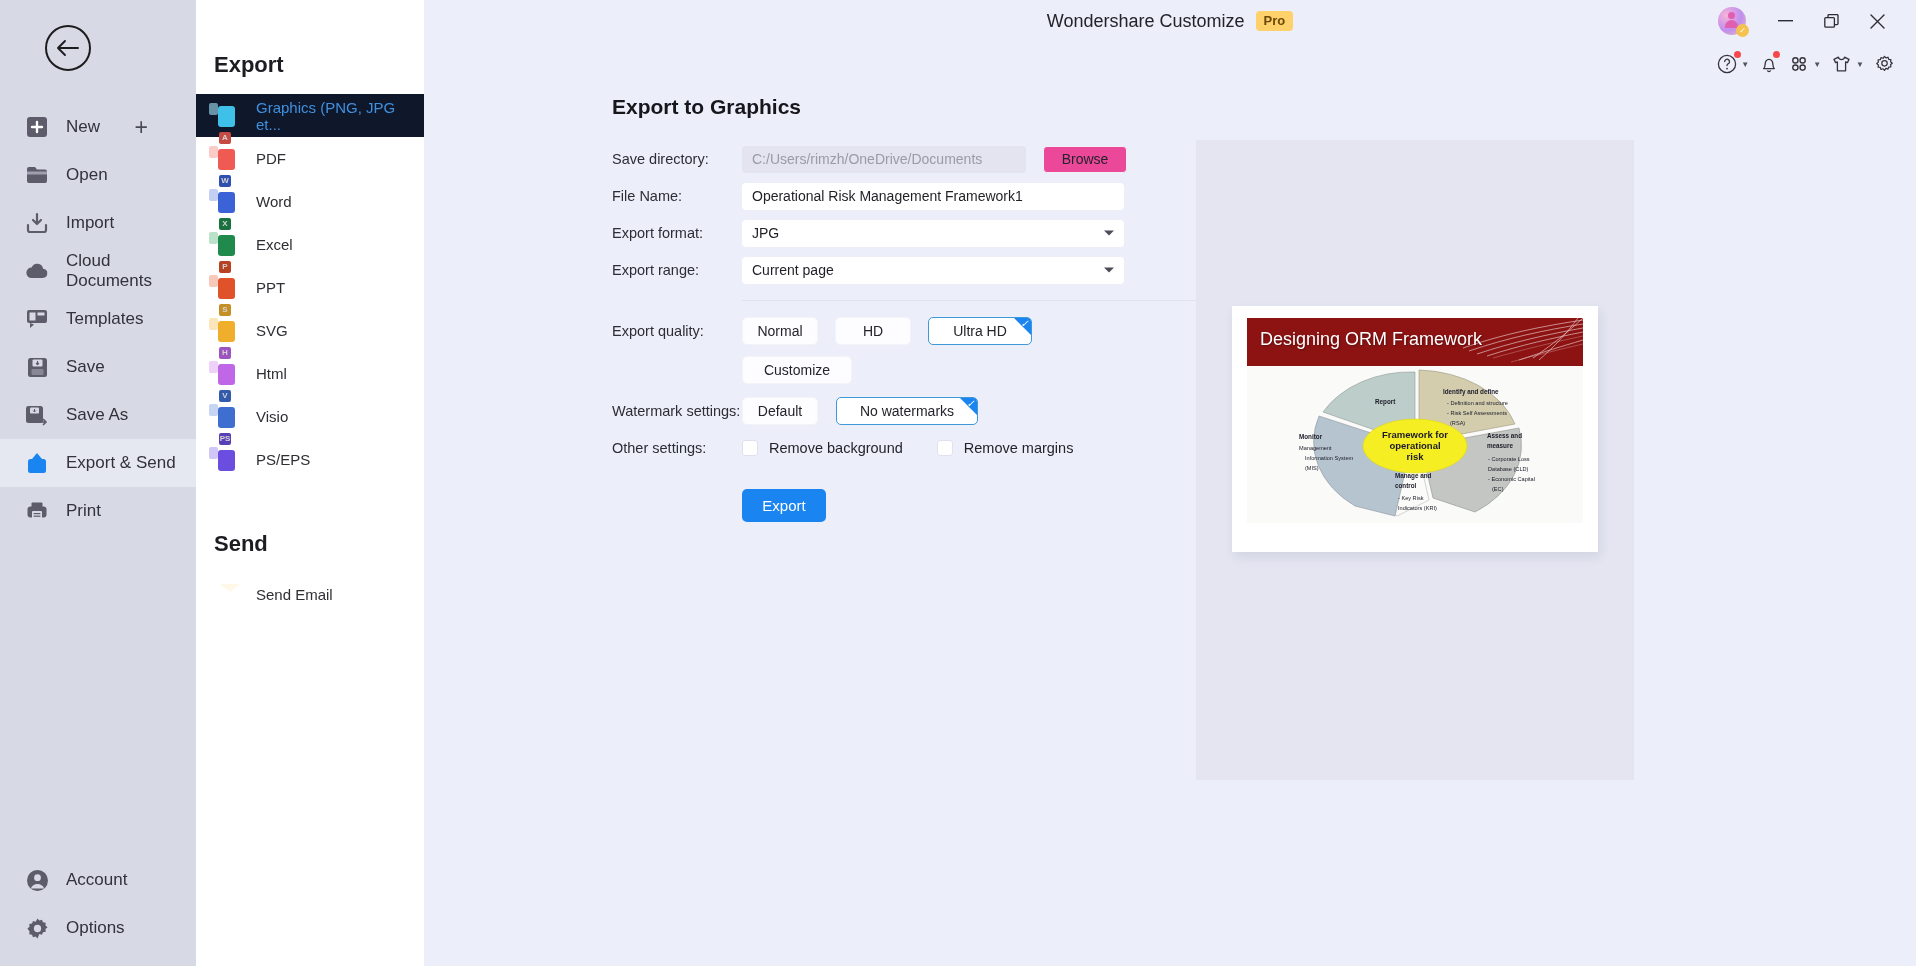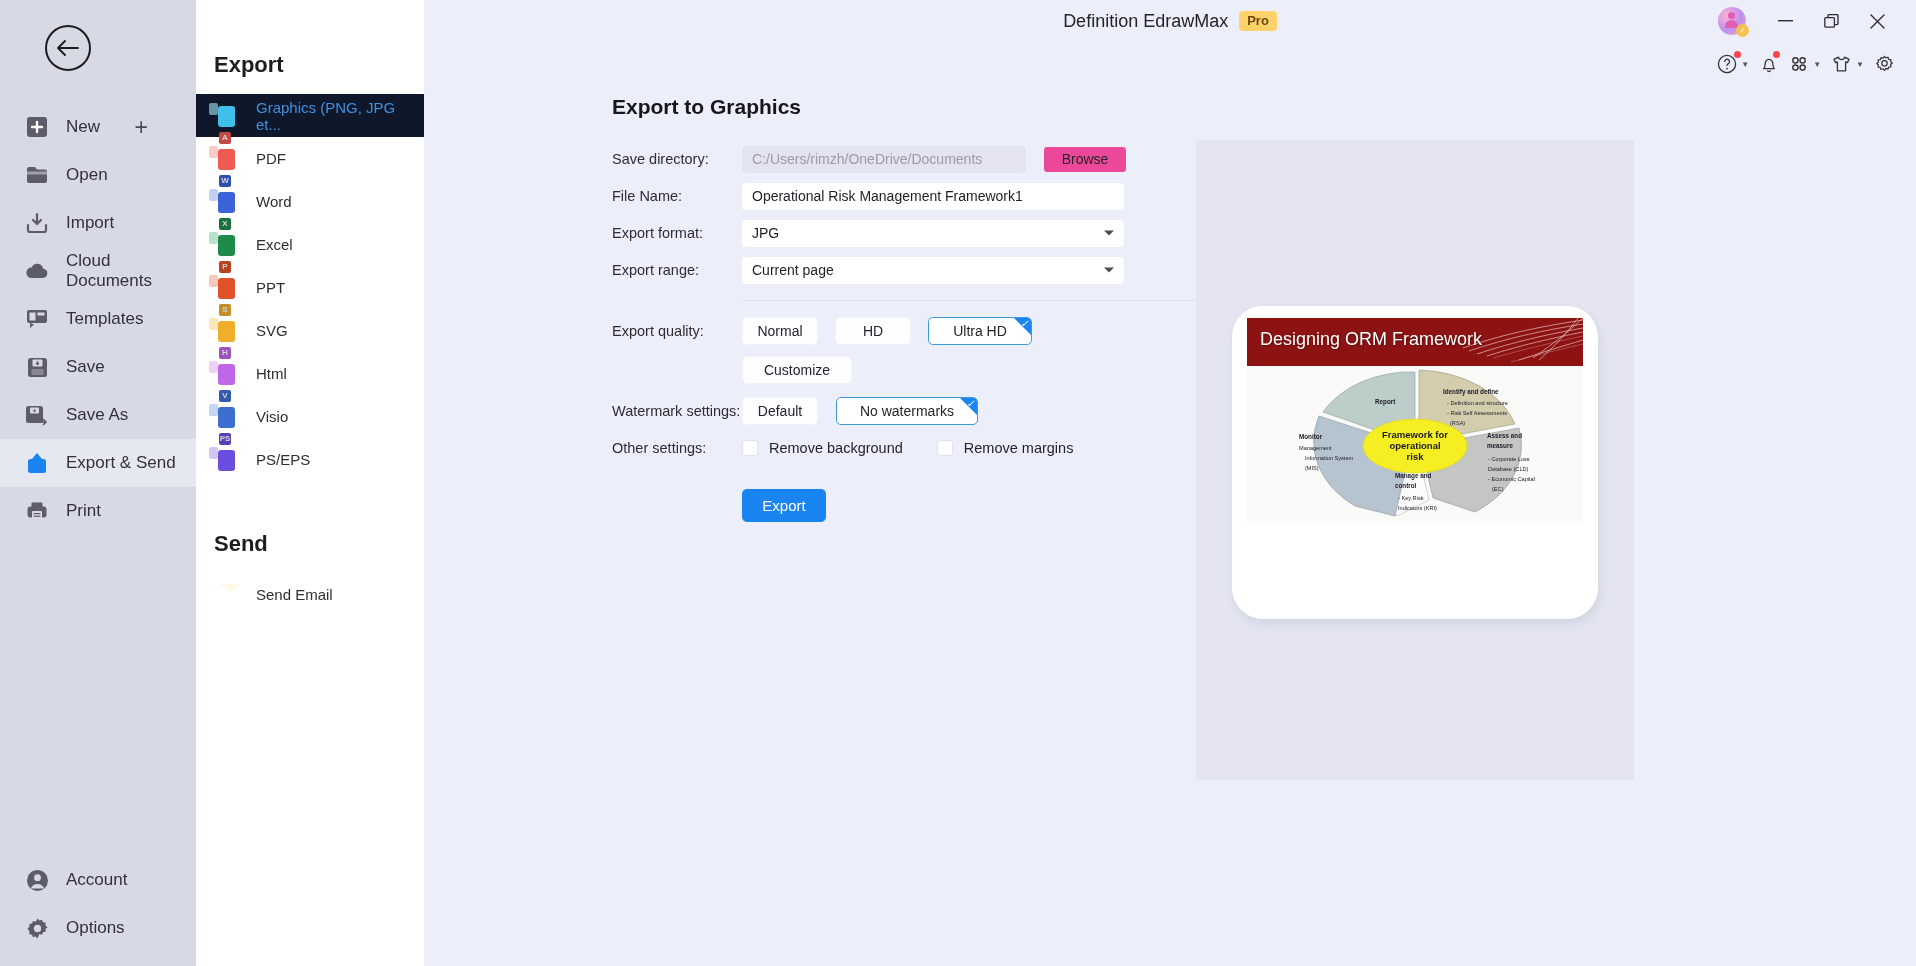--- a/index.html
+++ b/index.html
@@ -213,23 +213,22 @@
     font-size: 15px; cursor: pointer;
   }
 
   
   .preview {
     position: absolute; left: 772px; top: 140px;
     width: 438px; height: 640px; background: #e4e5f1;
   }
   .pv-card {
     position: absolute; left: 36px; top: 166px;
-    width: 366px; height: 313px; background: #fff;
+    width: 366px; height: 246px; background: #fff;
     box-shadow: 2px 5px 10px rgba(70,70,110,.10);
-    border-radius: 31px;
   }
   .slide { position: absolute; left: 15px; top: 12px; width: 336px; height: 205px; background: #fafaf8; }
   .slide-hdr {
     position: absolute; left: 0; top: 0; width: 100%; height: 48px;
     background: #8d1313; overflow: hidden;
   }
   .slide-hdr .title {
     position: absolute; left: 13px; top: 11px;
     color: #fff; font-size: 18px; font-weight: 500;
     font-family: "Liberation Sans", sans-serif;
@@ -421,21 +420,21 @@
     <div class="panel-h send">Send</div>
     <div class="fmt-item">
       <span class="fmt-ico"><span class="mailico"></span></span>
       <span>Send Email</span>
     </div>
   </div>
 
   <div class="main">
 
     <div class="titlebar">
-      <span class="apptitle">Definition EdrawMax</span>
+      <span class="apptitle">Wondershare Customize</span>
       <span class="pro-badge">Pro</span>
     </div>
 
     <div class="wintools">
       <div class="avatar">
         <div class="person">
           <div class="head"></div>
             <div class="shoulders"></div>
         </div>
         <div class="crown">✓</div>

